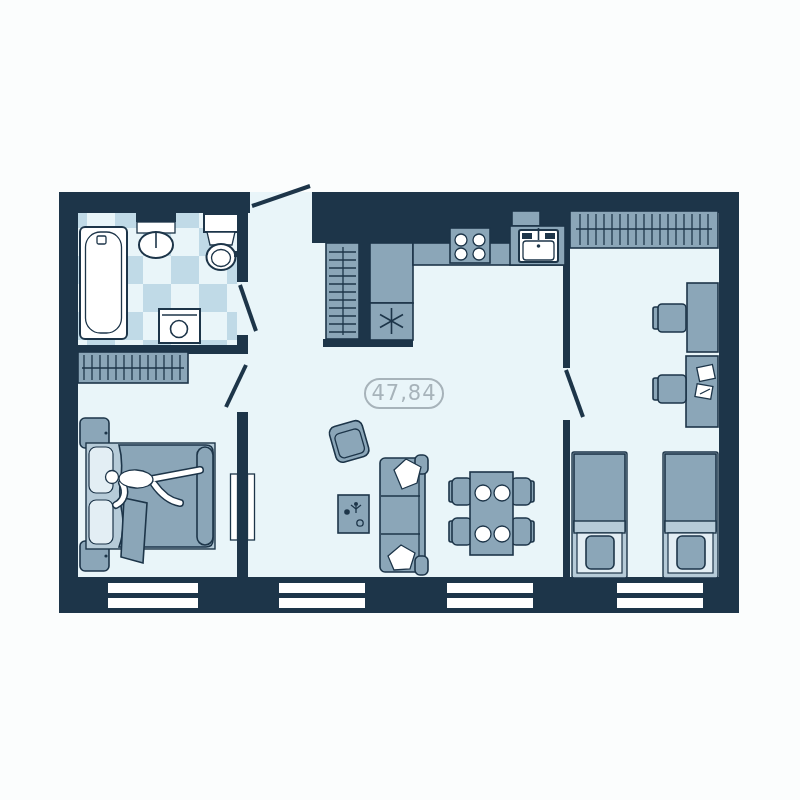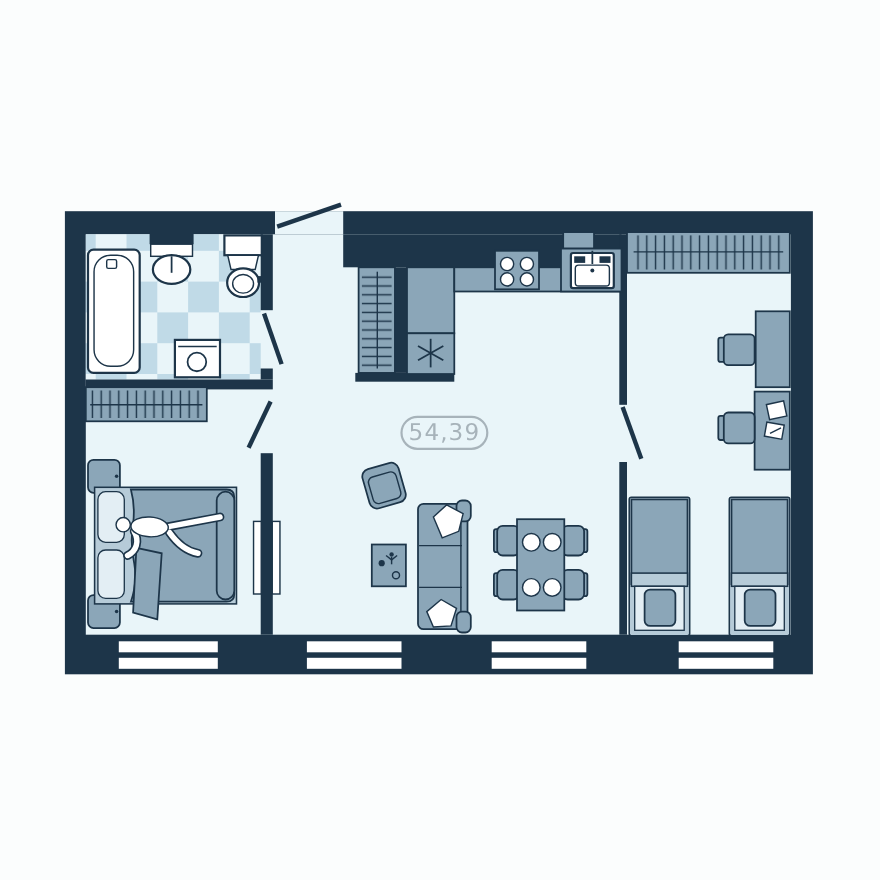--- a/index.html
+++ b/index.html
@@ -272,14 +272,14 @@
   <g id="bed-right">
     <rect x="572" y="452" width="55" height="126" rx="2" class="furnlight"></rect>
     <rect x="574" y="454" width="51" height="77" class="furn"></rect>
     <rect x="574" y="521" width="51" height="12" class="furnlight"></rect>
     <rect x="577" y="533" width="45" height="40" class="sheet"></rect>
     <rect x="586" y="536" width="28" height="33" rx="5" class="furn"></rect>
   </g>
   <use href="#bed-right" x="91"></use>
 </svg>
 
-<div id="area-label">54,39</div>
+<div id="area-label">47,84</div>
 </div>
 
 </body></html>

